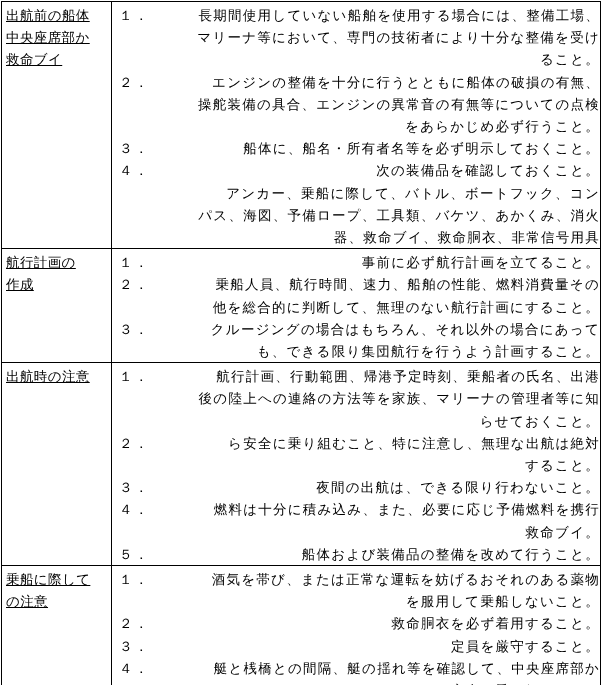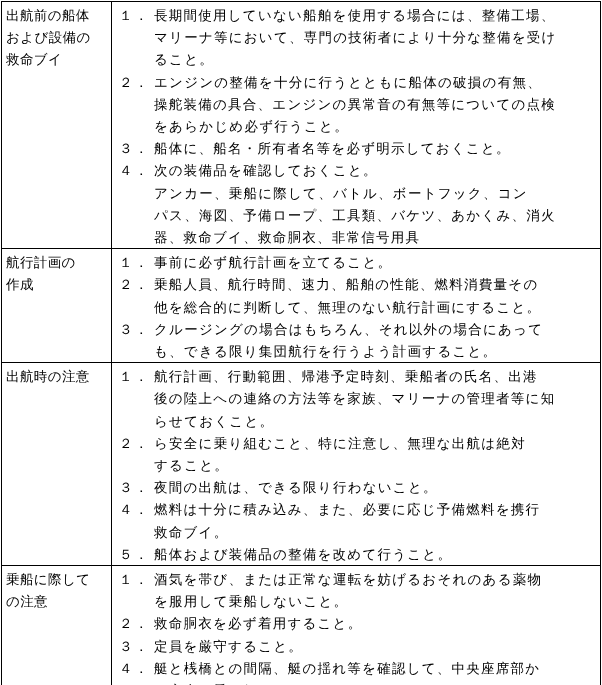--- a/index.html
+++ b/index.html
@@ -28,20 +28,21 @@
       padding: 0;
       font-size: 13.5px;
       line-height: 22.2px;
     }
     .col-head { width: 110px; }
     .col-body { width: 489px; }
     .head-cell {
       padding-left: 4px !important;
       padding-top: 2px !important;
       letter-spacing: 0.4px;
+      text-decoration: underline;
     }
     .head-line { display: block; white-space: nowrap; }
     .body-cell {
       padding-top: 2px !important;
       padding-bottom: 0 !important;
     }
     .item {
       display: flex;
       flex-direction: row;
     }
@@ -49,41 +50,42 @@
       width: 42px;
       flex: 0 0 42px;
       text-align: right;
       padding-right: 4px;
       box-sizing: border-box;
       white-space: nowrap;
       letter-spacing: 2px;
     }
     .item-lines {
       flex: 1 1 auto;
+      text-align: right;
     }
     .item-line {
       display: block;
       white-space: nowrap;
       letter-spacing: 1.25px;
     }
   </style>
 </head>
 <body>
 
 <table class="doc-table">
   <colgroup>
     <col class="col-head">
     <col class="col-body">
   </colgroup>
   <tbody>
 
     <tr style="height:243px;">
       <td class="head-cell">
         <span class="head-line">出航前の船体</span>
-        <span class="head-line">および設備の</span>
+        <span class="head-line">中央座席部か</span>
         <span class="head-line">救命ブイ</span>
       </td>
       <td class="body-cell">
         <div class="item">
           <span class="item-num">１．</span>
           <div class="item-lines">
             <span class="item-line">長期間使用していない船舶を使用する場合には、整備工場、</span>
             <span class="item-line">マリーナ等において、専門の技術者により十分な整備を受け</span>
             <span class="item-line">ること。</span>
           </div>

